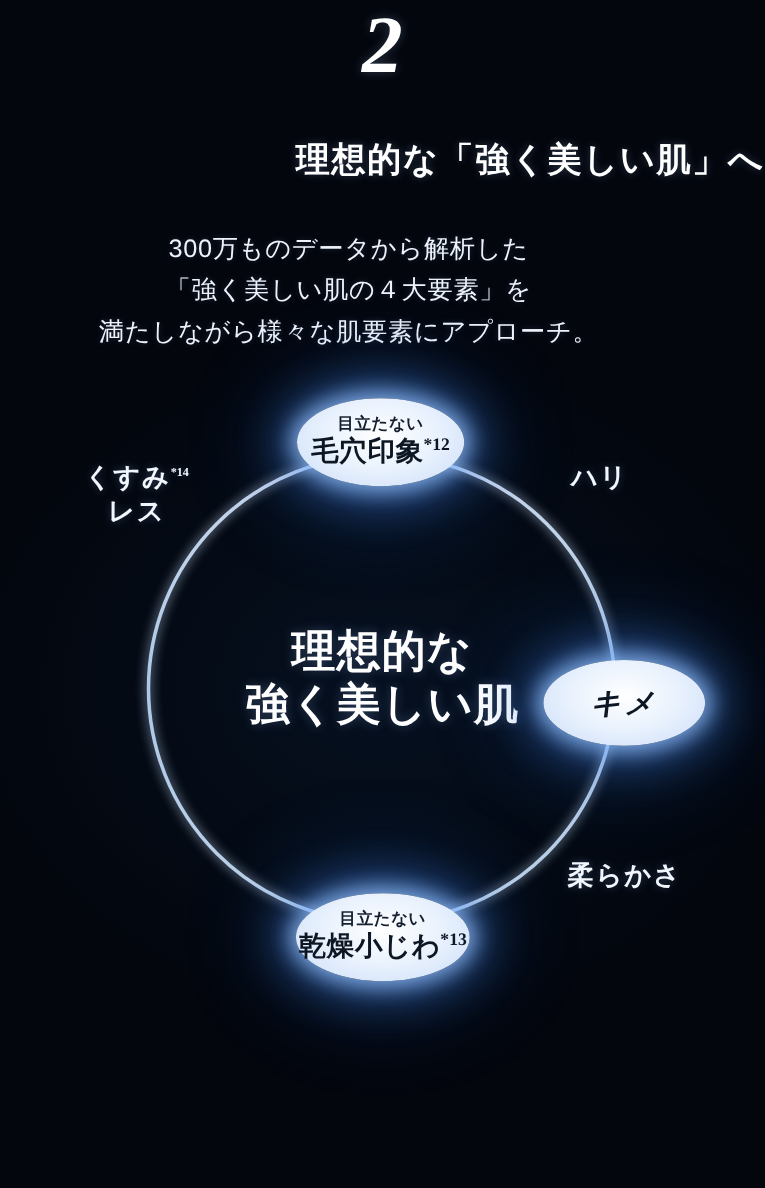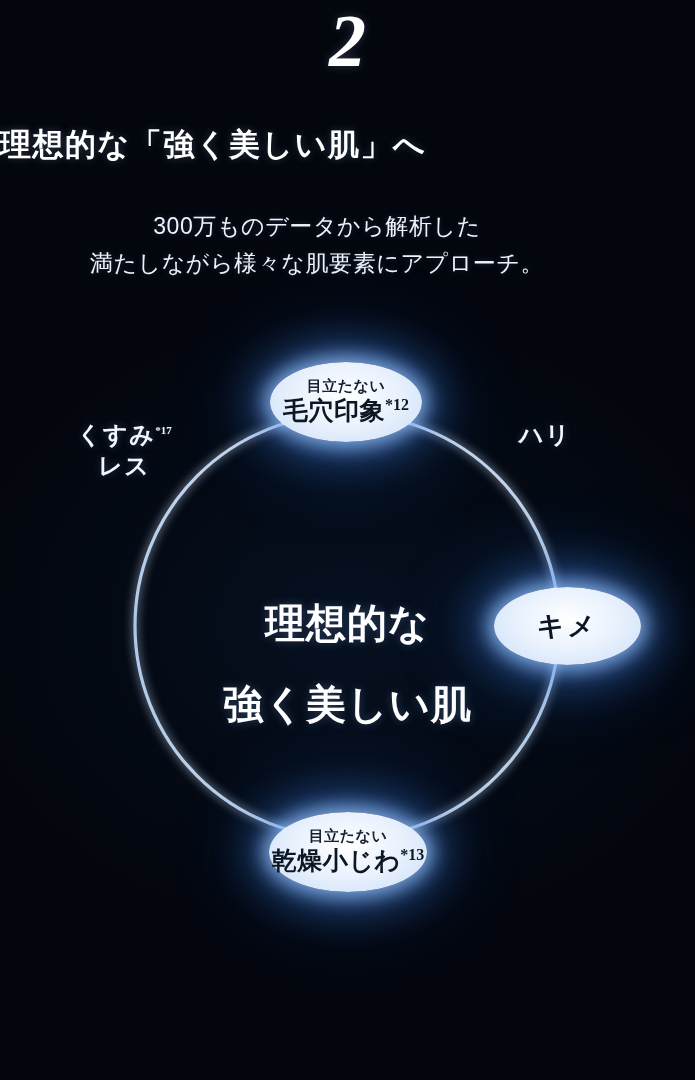--- a/index.html
+++ b/index.html
@@ -40,21 +40,21 @@
     color: #ffffff;
     letter-spacing: 0;
     text-shadow: 0 0 10px rgba(180,210,255,0.25);
   }
 
   .headline {
     position: absolute;
     top: 104px;
     left: 0;
     width: 695px;
-    text-align: left;
+    text-align: right;
     font-family: "Liberation Serif", "DejaVu Serif", serif;
     font-weight: 700;
     font-size: 31px;
     line-height: 1.3;
     color: #ffffff;
     letter-spacing: 1.5px;
     text-shadow: 0 0 8px rgba(170,200,255,0.28);
   }
 
   .lede {
@@ -136,39 +136,39 @@
     font-family: "Liberation Serif", "DejaVu Serif", serif;
     font-weight: 700;
     font-size: 27px;
     letter-spacing: 3px;
     color: #0d1724;
   }
 
   #node-top    { left: 270px; top: 22px;  width: 152px; height: 80px; }
   #node-bottom { left: 269px; top: 472px; width: 158px; height: 80px; }
   #node-left   { left: 54px;  top: 247px; width: 147px; height: 78px; }
-  #node-right  { left: 494px; top: 247px; width: 147px; height: 78px; }
+  #node-right  { left: 494px; top: 260px; width: 147px; height: 78px; font-style: italic; }
 
   
   .center-text {
     position: absolute;
     left: 0;
     top: 228px;
     width: 695px;
     text-align: center;
     font-family: "Liberation Serif", "DejaVu Serif", serif;
     font-weight: 700;
     font-size: 40px;
     line-height: 1.22;
     color: #ffffff;
     letter-spacing: 1px;
     z-index: 2;
     text-shadow: 0 0 10px rgba(150,190,255,0.30);
   }
-  .center-text div { white-space: nowrap; margin-top: 32px; }
+  .center-text div { white-space: nowrap; }
 
   
   .quad-label {
     position: absolute;
     font-family: "Liberation Serif", "DejaVu Serif", serif;
     font-weight: 700;
     font-size: 24px;
     line-height: 1.28;
     color: #f2f6fd;
     letter-spacing: 1.5px;
@@ -190,20 +190,21 @@
 <body>
 
 <div class="page">
 
   <div class="step-number">2</div>
 
   <h1 class="headline">理想的な「強く美しい肌」へ</h1>
 
   <div class="lede">
     <div>300万ものデータから解析した</div>
+    <div>「強く美しい肌の４大要素」を</div>
     <div>満たしながら様々な肌要素にアプローチ。</div>
   </div>
 
   <div class="diagram">
 
     <svg class="ring-svg" viewBox="0 0 695 620">
       <defs>
         <filter id="ringGlow" x="-30%" y="-30%" width="160%" height="160%">
           <feGaussianBlur stdDeviation="5" result="b"></feGaussianBlur>
           <feMerge>
@@ -234,20 +235,21 @@
       <span class="node-single">キメ</span>
     </div>
 
     <div class="node" id="node-bottom">
       <span class="node-sub">目立たない</span>
       <span class="node-main"><span>乾燥小じわ</span><span class="sup">*13</span></span>
     </div>
 
 
     <div class="quad-label" id="label-tl">
-      <div><span>くすみ</span><span class="sup">*17</span></div>
+      <div><span>くすみ</span><span class="sup">*14</span></div>
       <div>レス</div>
     </div>
 
     <div class="quad-label" id="label-tr">ハリ</div>
+    <div class="quad-label" id="label-br">柔らかさ</div>
 
   </div>
 </div>
 
 </body></html>

